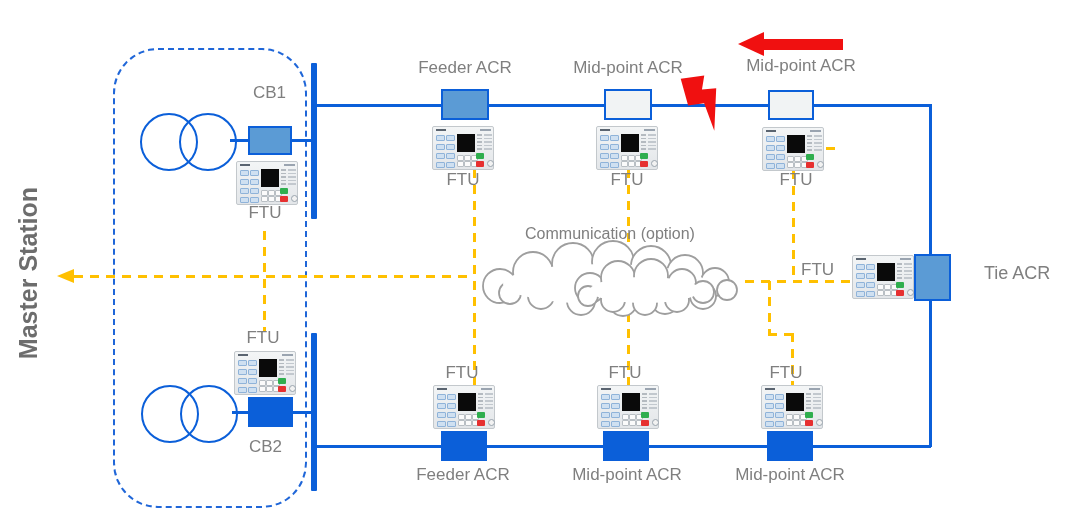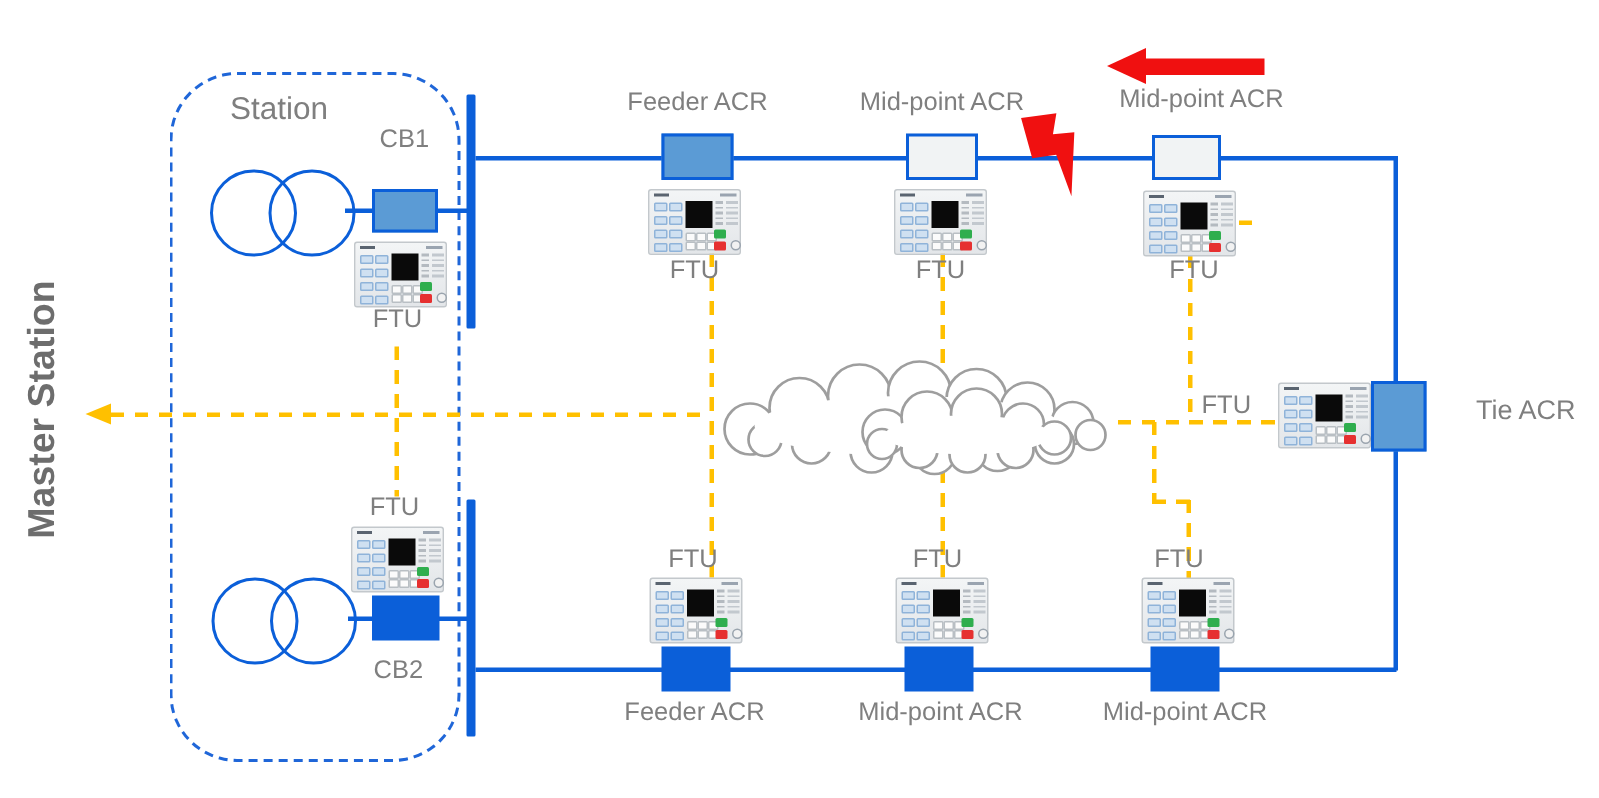--- a/index.html
+++ b/index.html
@@ -38,21 +38,20 @@
   svg{position:absolute;overflow:visible;}
 </style>
 </head>
 <body>
 
 <div id="canvas">
 
   <div class="ms-label">Master Station</div>
 
   <div class="station-box"></div>
-  <div class="lbl center" style="left:136px;top:61px;width:100px;font-size:21px;">Station</div>
 
   <div class="dash-h" style="left:74px;top:275px;width:396px;"></div>
   <div class="yellow-arrowhead" style="left:57px;top:269px;"></div>
   <div class="dash-v" style="left:263px;top:231px;height:100px;"></div>
   <div class="dash-v" style="left:473px;top:169px;height:216px;"></div>
   <div class="dash-v" style="left:627px;top:169px;height:216px;"></div>
   <div class="dash-v" style="left:792px;top:170px;height:111px;"></div>
   <div class="dash-h" style="left:745px;top:280px;width:108px;"></div>
   <div class="dash-v" style="left:768px;top:281px;height:53px;"></div>
   <div class="dash-h" style="left:768px;top:333px;width:26px;"></div>
@@ -414,20 +413,21 @@
   <div class="lbl center" style="left:243px;top:204px;width:44px;">FTU</div>
   <div class="lbl center" style="left:241px;top:329px;width:44px;">FTU</div>
 
   <div class="lbl center" style="left:390px;top:59px;width:150px;">Feeder ACR</div>
   <div class="lbl center" style="left:553px;top:59px;width:150px;">Mid-point ACR</div>
   <div class="lbl center" style="left:726px;top:57px;width:150px;">Mid-point ACR</div>
   <div class="lbl center" style="left:441px;top:171px;width:44px;">FTU</div>
   <div class="lbl center" style="left:605px;top:171px;width:44px;">FTU</div>
   <div class="lbl center" style="left:774px;top:171px;width:44px;">FTU</div>
 
+  <div class="lbl center" style="left:500px;top:225px;width:220px;font-size:16px;">Communication (option)</div>
 
   <div class="lbl" style="left:801px;top:261px;">FTU</div>
   <div class="lbl" style="left:984px;top:264px;font-size:18px;">Tie ACR</div>
 
   <div class="lbl center" style="left:440px;top:364px;width:44px;">FTU</div>
   <div class="lbl center" style="left:603px;top:364px;width:44px;">FTU</div>
   <div class="lbl center" style="left:764px;top:364px;width:44px;">FTU</div>
   <div class="lbl center" style="left:388px;top:466px;width:150px;">Feeder ACR</div>
   <div class="lbl center" style="left:552px;top:466px;width:150px;">Mid-point ACR</div>
   <div class="lbl center" style="left:715px;top:466px;width:150px;">Mid-point ACR</div>

